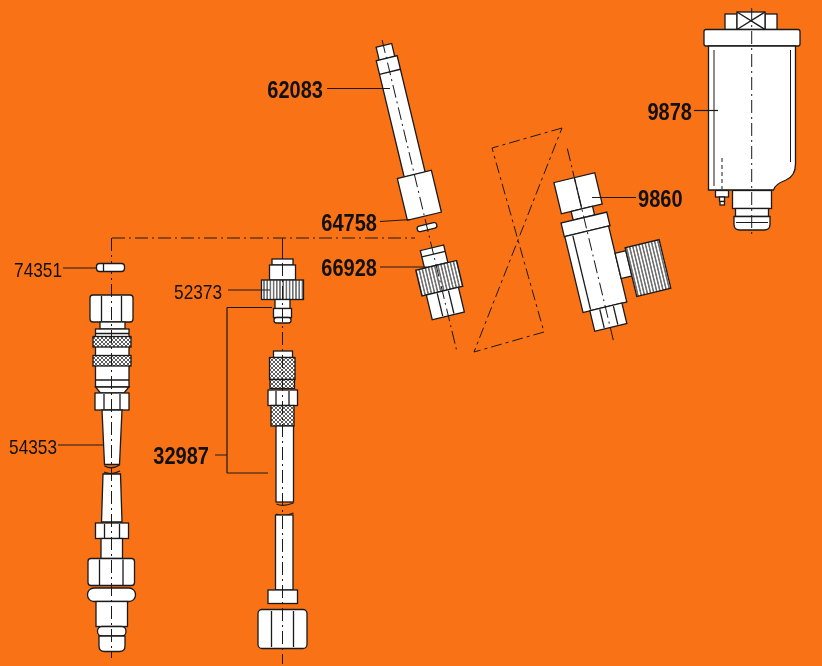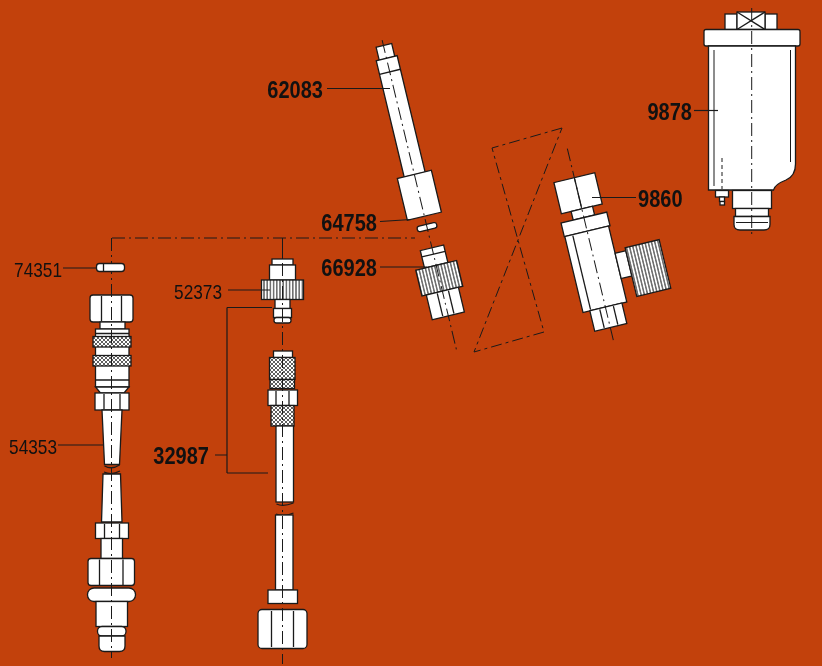--- a/index.html
+++ b/index.html
@@ -1,16 +1,16 @@
 <!DOCTYPE html>
 <html><head>
 <meta charset="utf-8">
 <style>
   html,body{margin:0;padding:0;background:#fff;}
-  .stage{position:relative;width:822px;height:666px;background:#c2410c;overflow:hidden;
+  .stage{position:relative;width:822px;height:666px;background:#f97316;overflow:hidden;
          font-family:"Liberation Sans",sans-serif;}
   .stage svg{position:absolute;left:0;top:0;}
   .lbl{position:absolute;color:#111;white-space:nowrap;line-height:1;}
   .b{font-weight:bold;font-size:23px;transform:scaleX(.87);}
   .r{font-weight:normal;font-size:21px;transform:scaleX(.82);}
   .ra{width:80px;text-align:right;transform-origin:100% 50%;}
   .la{text-align:left;transform-origin:0 50%;}
 </style>
 </head>
 <body>

